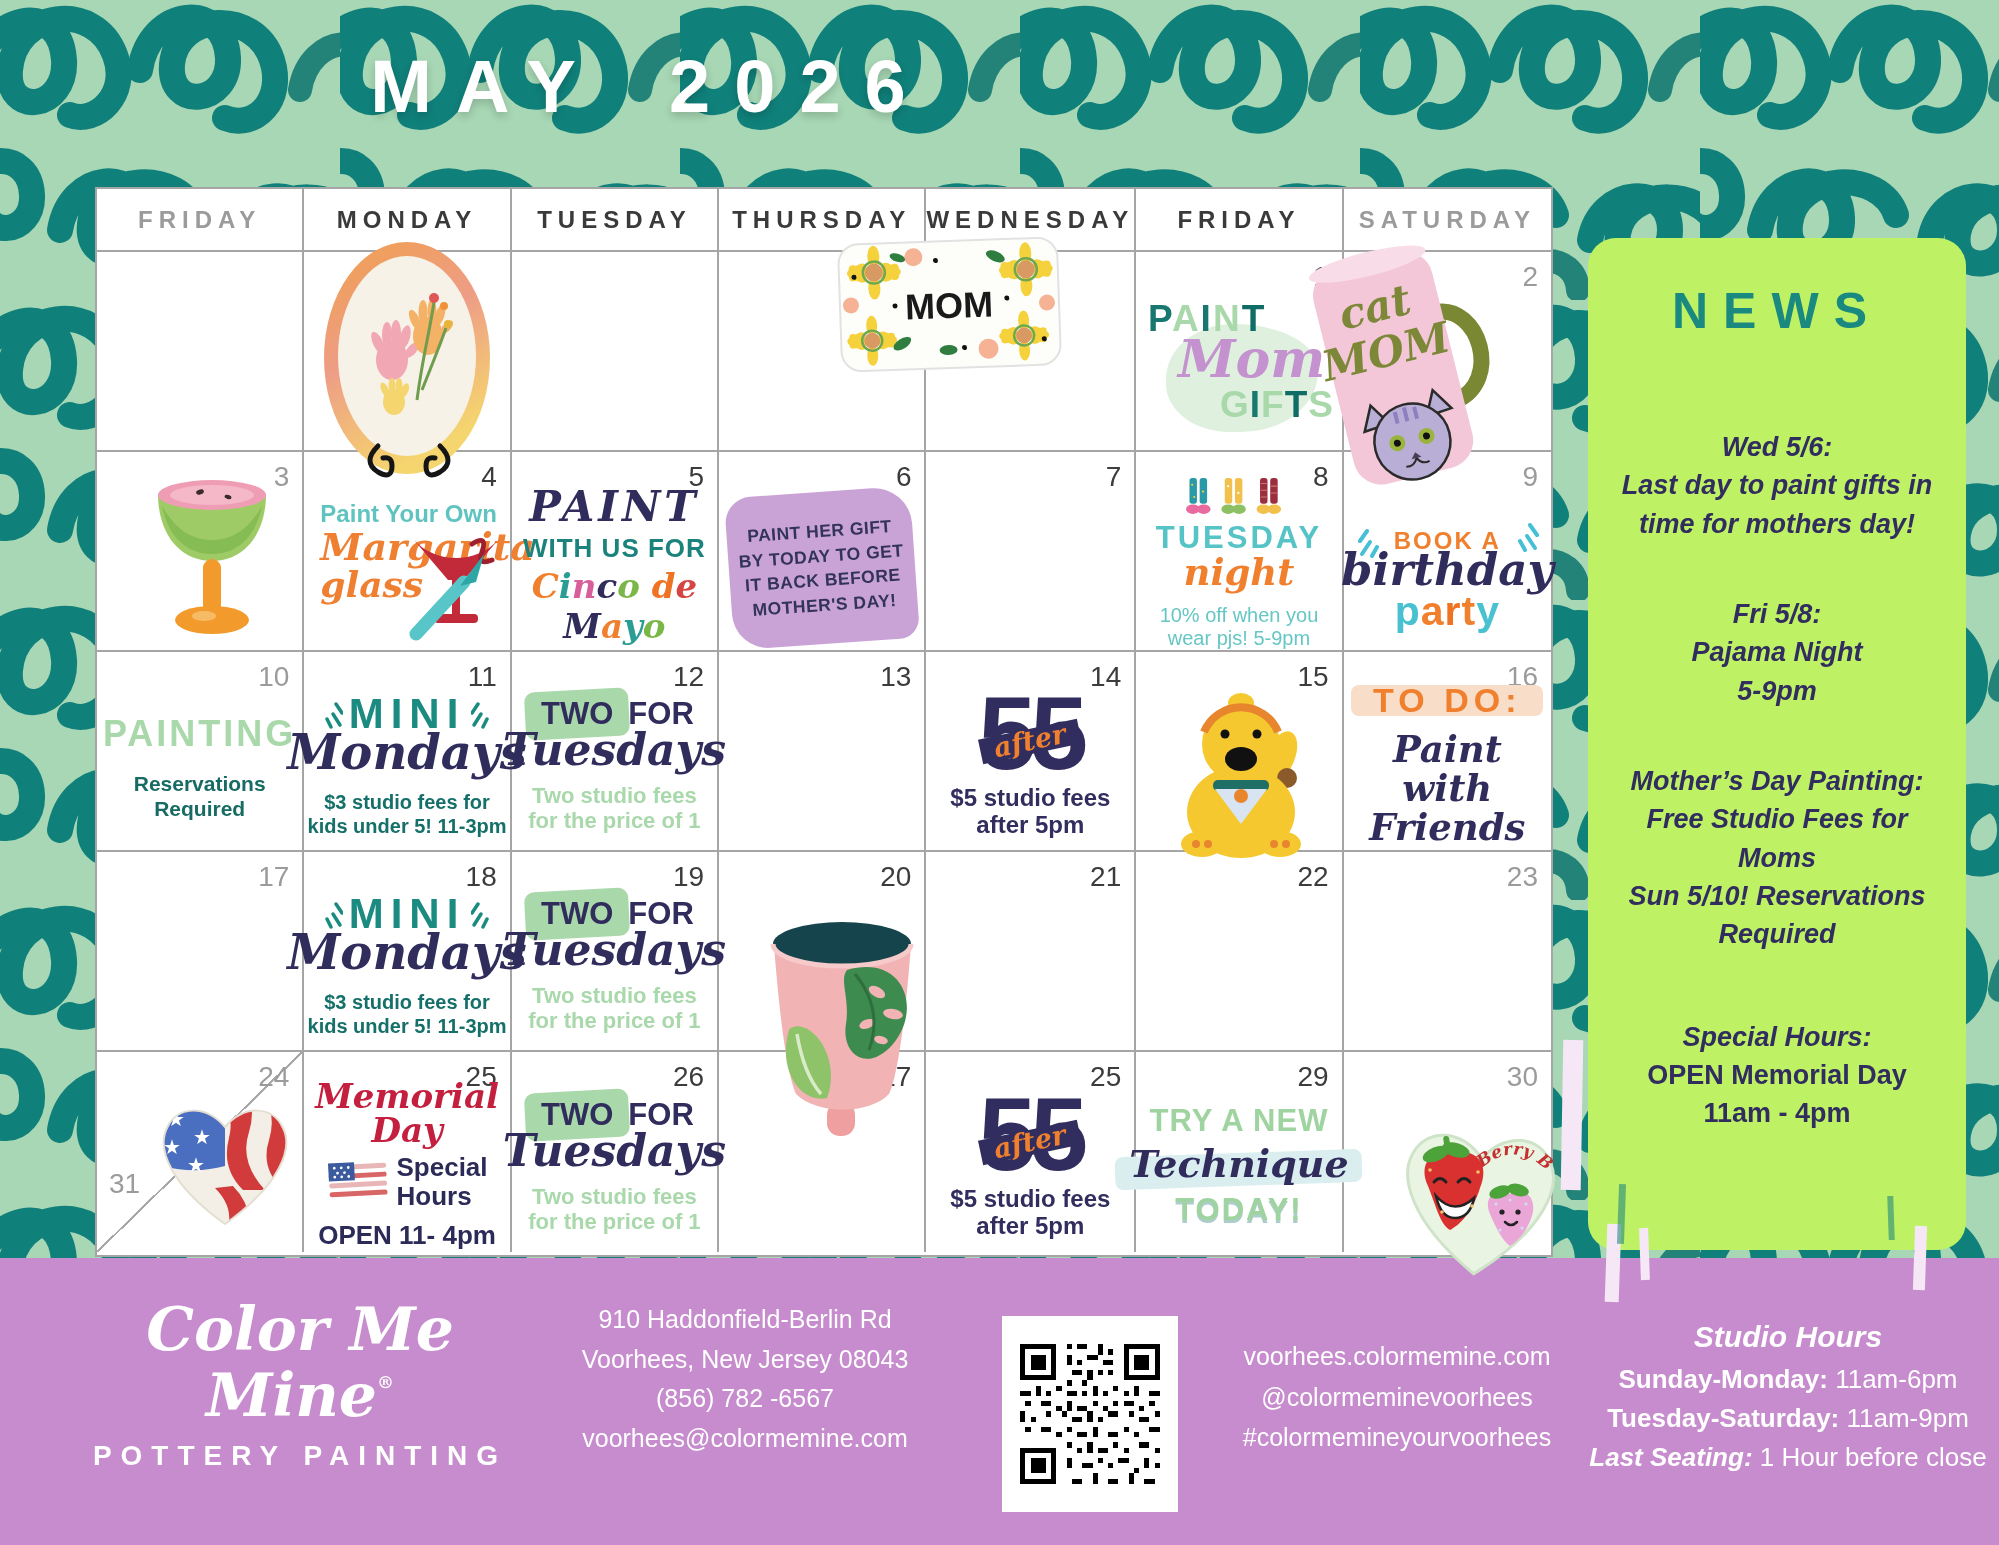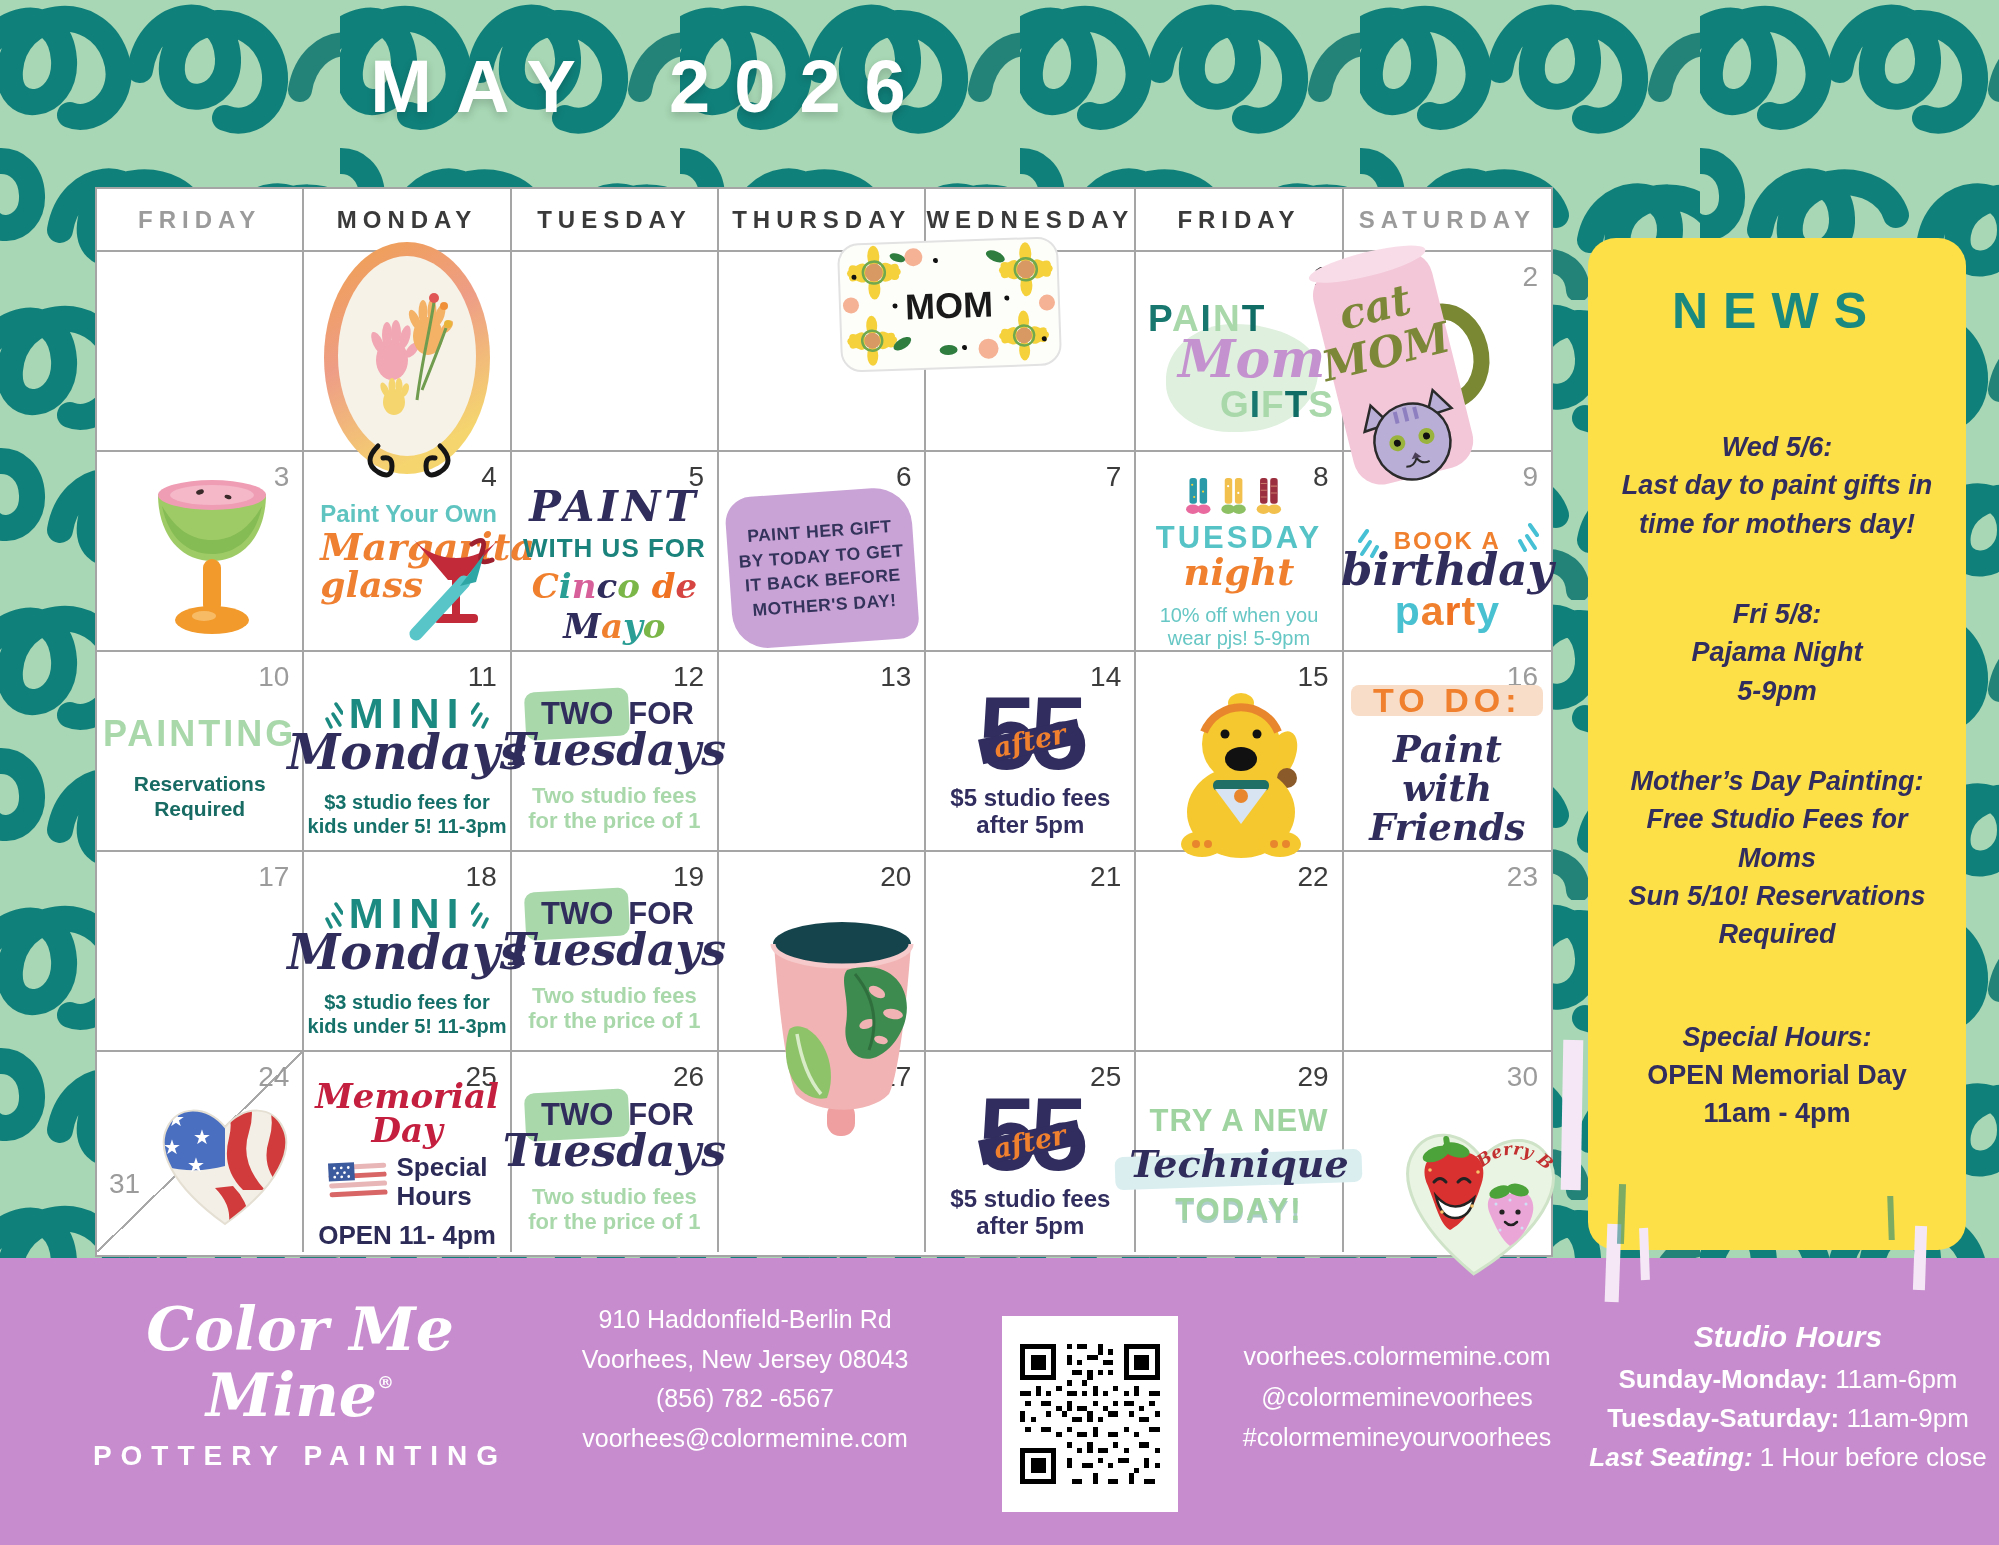--- a/index.html
+++ b/index.html
@@ -114,21 +114,21 @@
   .tec-script{color:#302c5c;font-size:38px;position:relative;padding:0 6px;margin-top:2px;}
   .tec-script i{position:absolute;inset:12px -8px 0;background:#daeef0;border-radius:8px;z-index:-1;transform:rotate(-2deg);}
   .tec-today{color:#9fd3a0;font-weight:800;font-size:31px;letter-spacing:2px;margin-top:6px;
     text-shadow:0 3px 0 rgba(21,112,106,.35);}
 
   
   .art{position:absolute;z-index:4;}
 
   
   .news{position:absolute;left:1588px;top:238px;width:378px;height:1012px;
-    background:#fde047;border-radius:28px;z-index:2;}
+    background:#bef264;border-radius:28px;z-index:2;}
   .news-title{color:#1a8a80;font-weight:800;font-size:50px;letter-spacing:15px;
     text-align:center;margin-top:44px;}
   .news-item{color:#312d5e;font-weight:700;font-style:italic;font-size:27px;line-height:1.42;
     text-align:center;white-space:pre-line;margin:52px 24px 0;}
   .news-item.first{margin-top:88px;}
   .news-special{color:#312d5e;text-align:center;margin:64px 24px 0;font-size:27px;line-height:1.42;}
   .ns-t{display:block;font-weight:700;font-style:italic;}
   .ns-b{display:block;font-weight:700;white-space:pre-line;}
   .streak{position:absolute;background:#f5e7f6;z-index:1;}
   .s1{left:18px;bottom:-52px;width:14px;height:78px;transform:rotate(2deg);}

